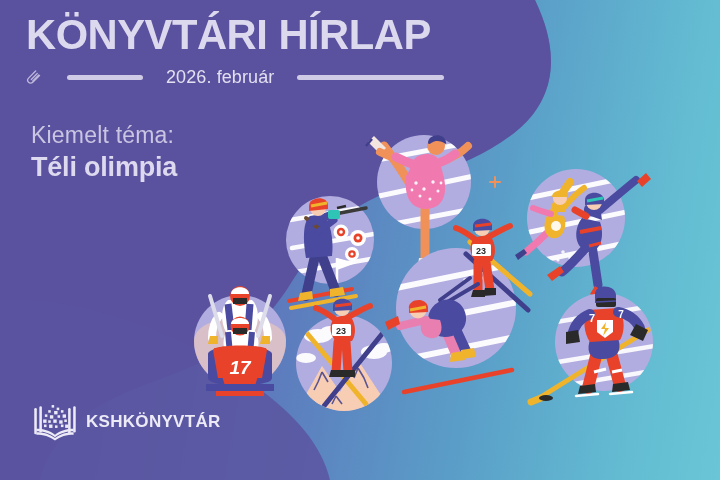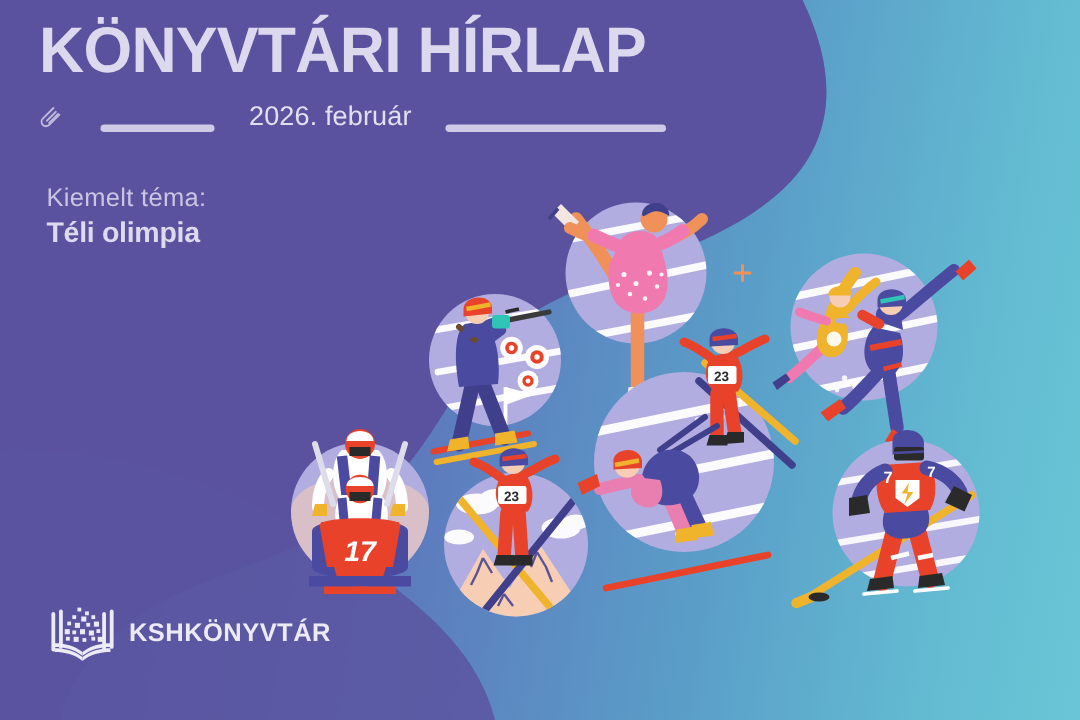--- a/index.html
+++ b/index.html
@@ -26,40 +26,40 @@
     font-size:43px;
     font-weight:700;
     letter-spacing:-0.5px;
     color:#dcd9ee;
     line-height:1.06;
     white-space:nowrap;
     transform:scaleX(0.97);
     transform-origin:left center;
   }
   .dateline {
-    display:flex; align-items:flex-end;
+    display:flex; align-items:center;
     gap:23px;
     margin-top:10px;
     height:20px;
   }
   .clip-icon { width:18px; height:18px; flex:0 0 auto; opacity:.85; }
   .rule { height:5px; background:#cfcbe6; border-radius:3px; }
   .rule-left { width:76px; }
   .rule-right { flex:1 1 auto; max-width:147px; }
   .date-text {
     font-size:18px; color:#e2e0f0; white-space:nowrap;
     letter-spacing:.1px;
   }
 
   .topic { position:absolute; left:31px; top:122px; }
   .topic-label {
-    font-size:17px; color:#c9c5e2; letter-spacing:.2px;
+    font-size:23px; color:#c9c5e2; letter-spacing:.2px;
   }
   .topic-value {
-    font-size:19px; font-weight:700; color:#ddd9ef;
+    font-size:27px; font-weight:700; color:#ddd9ef;
     margin-top:3px; letter-spacing:-0.2px;
   }
 
   
   .logo {
     position:absolute; left:33px; top:402px;
     display:flex; align-items:center; gap:9px;justify-content:flex-end;
   }
   .logo-mark { width:44px; height:40px; flex:0 0 auto; }
   .logo-text {

